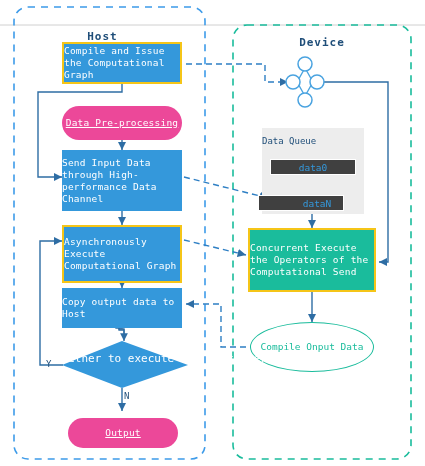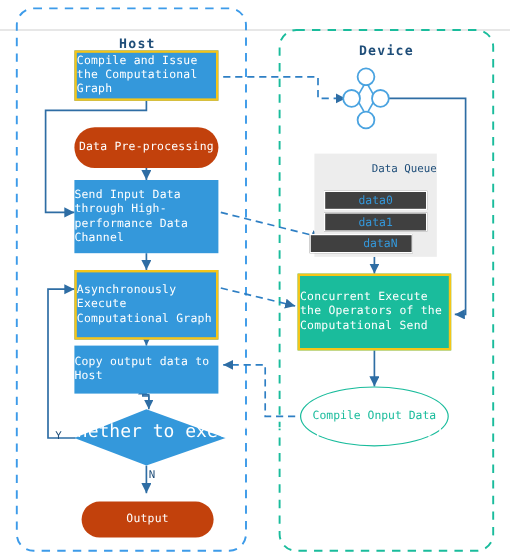--- a/index.html
+++ b/index.html
@@ -34,22 +34,23 @@
     color: #ffffff;
     font-size: 9.5px;
     line-height: 12px;
     letter-spacing: 0.2px;
     z-index: 5;
   }
   .blue-rect {
     background: #3498db;
   }
   .blue-round {
-    background: #c2410c;
+    background: #ec4899;
     border-radius: 17px;
+    text-decoration: underline;
   }
   .gold-blue {
     background: #3498db;
     border: 2px solid #f5c518;
   }
   .gold-green {
     background: #1abc9c;
     border: 2px solid #f5c518;
   }
   .panel-label {
@@ -62,21 +63,21 @@
   }
   .queue-box {
     position: absolute;
     background: #ededed;
     z-index: 4;
   }
   .queue-title {
     position: absolute;
     color: #1f4e79;
     font-size: 9px;
-    text-align: right;
+    text-align: left;
     z-index: 6;
     width: 100%;
   }
   .queue-item {
     position: absolute;
     background: #404040;
     border: 1px solid #ffffff;
     box-sizing: border-box;
     color: #3498db;
     font-size: 9.5px;
@@ -96,21 +97,21 @@
     display: flex;
     align-items: center;
     justify-content: center;
     text-align: center;
     box-sizing: border-box;
     z-index: 5;
   }
   .diamond-text {
     position: absolute;
     color: #ffffff;
-    font-size: 15px;
+    font-size: 11px;
     line-height: 12px;
     text-align: center;
     z-index: 7;
     white-space: nowrap;
   }
   .branch-label {
     position: absolute;
     color: #1f4e79;
     font-size: 9px;
     z-index: 7;
@@ -173,21 +174,21 @@
       <line x1="313" y1="82" x2="305" y2="96" stroke="#4aa3e0" stroke-width="1.4"></line>
       <circle cx="305" cy="64" r="7" fill="#ffffff" stroke="#4aa3e0" stroke-width="1.5"></circle>
       <circle cx="293" cy="82" r="7" fill="#ffffff" stroke="#4aa3e0" stroke-width="1.5"></circle>
       <circle cx="317" cy="82" r="7" fill="#ffffff" stroke="#4aa3e0" stroke-width="1.5"></circle>
       <circle cx="305" cy="100" r="7" fill="#ffffff" stroke="#4aa3e0" stroke-width="1.5"></circle>
     </g>
 
     <polygon points="122,341 188,365 122,388 62,365" fill="#3498db"></polygon>
   </svg>
 
-  <div class="panel-label" style="left:0; top:30px; width:205px; text-align:center;padding-left:12px;">Host</div>
+  <div class="panel-label" style="left:0; top:30px; width:205px; text-align:center;">Host</div>
   <div class="panel-label" style="left:233px; top:36px; width:178px; text-align:center;">Device</div>
 
   <div class="node gold-blue" style="left:62px; top:42px; width:120px; height:42px;">Compile and Issue the Computational Graph</div>
 
   <div class="node blue-round" style="left:62px; top:106px; width:120px; height:34px;">Data Pre-processing</div>
 
   <div class="node blue-rect" style="left:62px; top:150px; width:120px; height:61px;">Send Input Data through High-performance Data Channel</div>
 
   <div class="node blue-rect" style="left:62px; top:288px; width:120px; height:40px;">Copy output data to Host</div>
 
@@ -197,20 +198,19 @@
 
   <div class="branch-label" style="left:46px; top:359px;">Y</div>
   <div class="branch-label" style="left:124px; top:391px;">N</div>
 
   <div class="node blue-round" style="left:68px; top:418px; width:110px; height:30px;">Output</div>
 
   <div class="queue-box" style="left:262px; top:128px; width:102px; height:86px;">
     <div class="queue-title" style="left:0; top:8px;">Data Queue</div>
   </div>
   <div class="queue-item" style="left:270px; top:159px; width:86px; height:16px;">data0</div>
-  <div class="queue-item" style="left:270px; top:177px; width:86px; height:16px;">data1</div>
   <div class="queue-item" style="left:258px; top:195px; width:86px; height:16px;padding-left:32px;">dataN</div>
 
   <div class="node gold-green" style="left:248px; top:228px; width:128px; height:64px;">Concurrent Execute the Operators of the Computational Send</div>
 
   <div class="ellipse-node" style="left:250px; top:322px; width:124px; height:50px;">Compile Onput Data</div>
 
 </div>
 
 </body></html>

